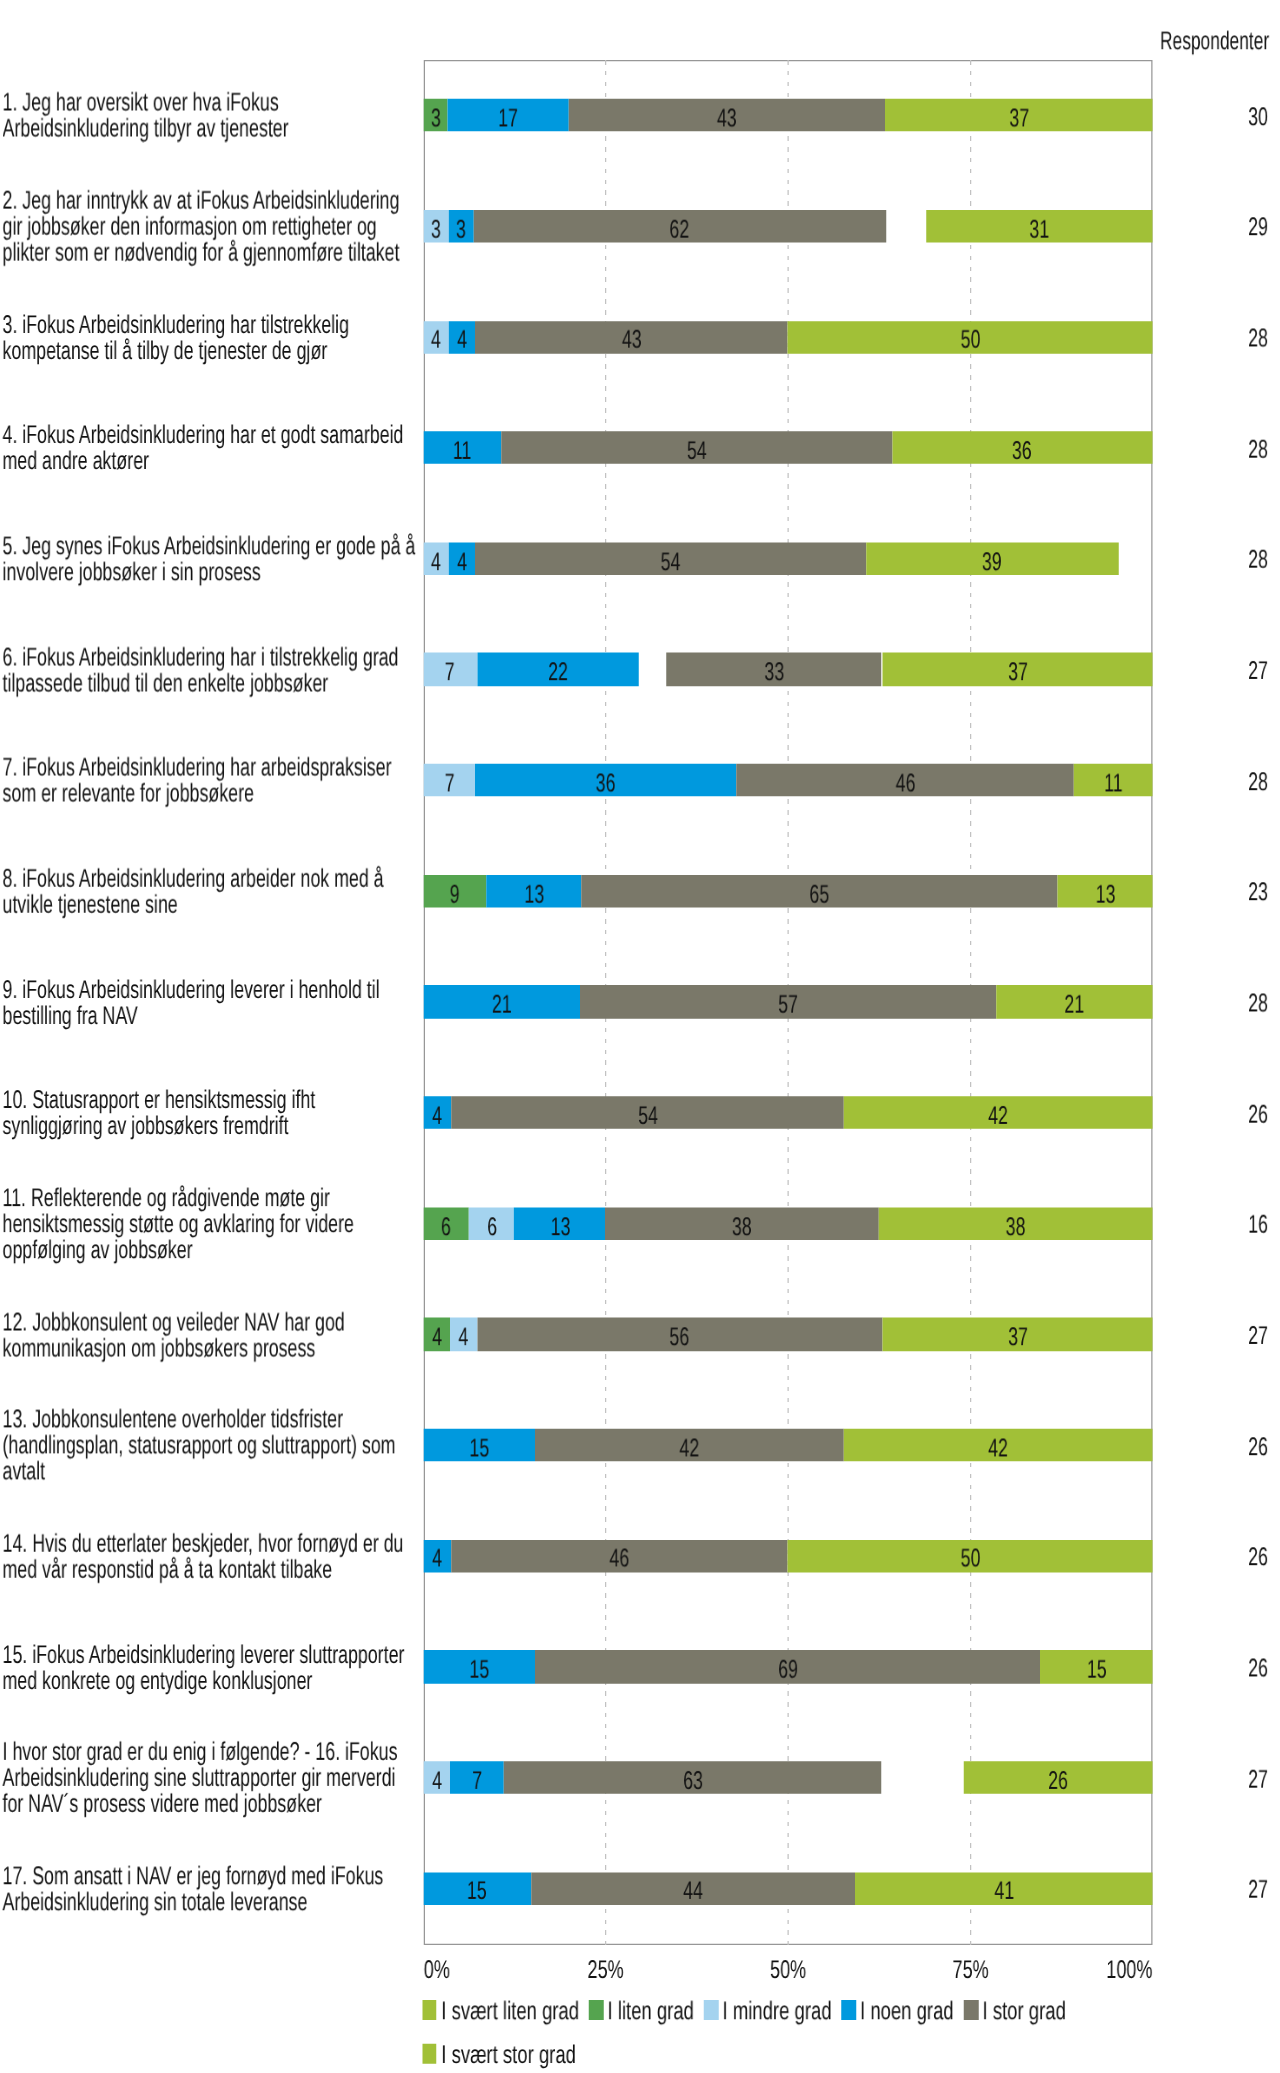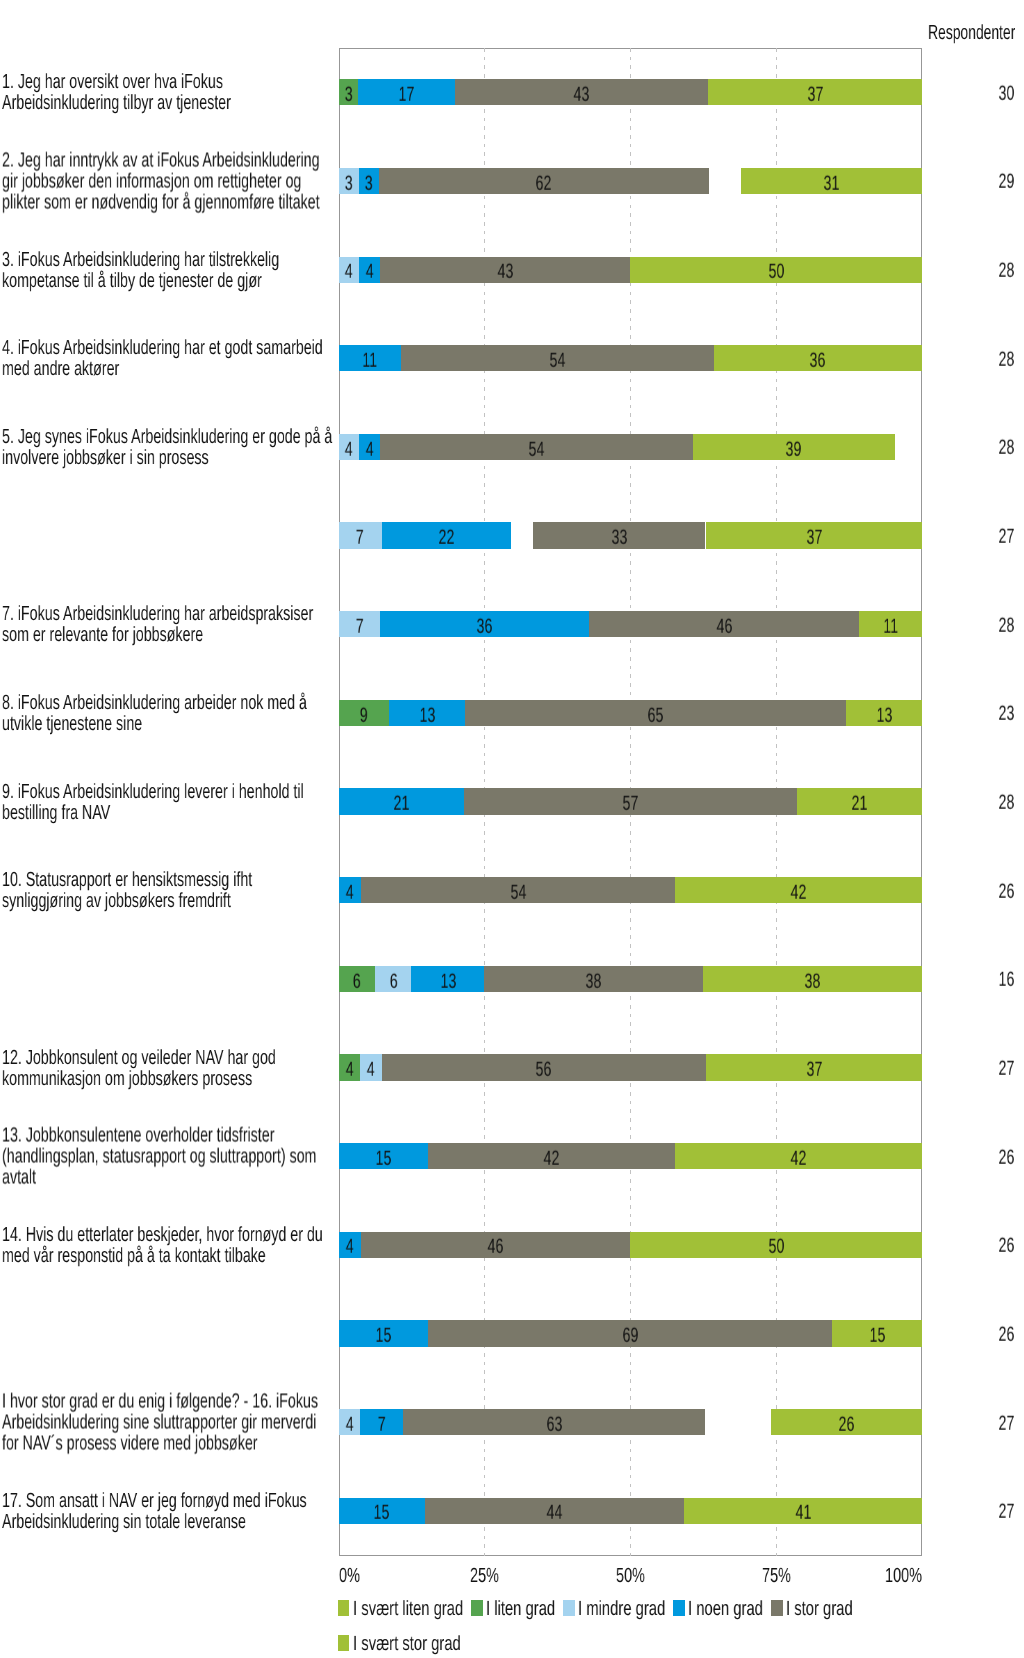--- a/index.html
+++ b/index.html
@@ -271,27 +271,30 @@
       </div>
       <div class="seg" style="left:684.28px;width:237.72px;background:#a1c037">
         <span class="segv"><span class="sq">41</span></span>
       </div>
     </div>
   <div class="catlabel" style="top:92.33px"><span class="lbl">1. Jeg har oversikt over hva iFokus Arbeidsinkludering tilbyr av tjenester</span></div>
   <div class="catlabel" style="top:180.99px"><span class="lbl">2. Jeg har inntrykk av at iFokus Arbeidsinkludering gir jobbsøker den informasjon om rettigheter og plikter som er nødvendig for å gjennomføre tiltaket</span></div>
   <div class="catlabel" style="top:269.65px"><span class="lbl">3. iFokus Arbeidsinkludering har tilstrekkelig kompetanse til å tilby de tjenester de gjør</span></div>
   <div class="catlabel" style="top:358.31px"><span class="lbl">4. iFokus Arbeidsinkludering har et godt samarbeid med andre aktører</span></div>
   <div class="catlabel" style="top:446.96px"><span class="lbl">5. Jeg synes iFokus Arbeidsinkludering er gode på å involvere jobbsøker i sin prosess</span></div>
+  <div class="catlabel" style="top:535.62px"><span class="lbl">6. iFokus Arbeidsinkludering har i tilstrekkelig grad tilpassede tilbud til den enkelte jobbsøker</span></div>
   <div class="catlabel" style="top:624.28px"><span class="lbl">7. iFokus Arbeidsinkludering har arbeidspraksiser som er relevante for jobbsøkere</span></div>
   <div class="catlabel" style="top:712.94px"><span class="lbl">8. iFokus Arbeidsinkludering arbeider nok med å utvikle tjenestene sine</span></div>
   <div class="catlabel" style="top:801.60px"><span class="lbl">9. iFokus Arbeidsinkludering leverer i henhold til bestilling fra NAV</span></div>
   <div class="catlabel" style="top:890.26px"><span class="lbl">10. Statusrapport er hensiktsmessig ifht synliggjøring av jobbsøkers fremdrift</span></div>
+  <div class="catlabel" style="top:978.92px"><span class="lbl">11. Reflekterende og rådgivende møte gir hensiktsmessig støtte og avklaring for videre oppfølging av jobbsøker</span></div>
   <div class="catlabel" style="top:1067.58px"><span class="lbl">12. Jobbkonsulent og veileder NAV har god kommunikasjon om jobbsøkers prosess</span></div>
   <div class="catlabel" style="top:1156.24px"><span class="lbl">13. Jobbkonsulentene overholder tidsfrister (handlingsplan, statusrapport og sluttrapport) som avtalt</span></div>
   <div class="catlabel" style="top:1244.89px"><span class="lbl">14. Hvis du etterlater beskjeder, hvor fornøyd er du med vår responstid på å ta kontakt tilbake</span></div>
+  <div class="catlabel" style="top:1333.55px"><span class="lbl">15. iFokus Arbeidsinkludering leverer sluttrapporter med konkrete og entydige konklusjoner</span></div>
   <div class="catlabel" style="top:1422.21px"><span class="lbl">I hvor stor grad er du enig i følgende? - 16. iFokus Arbeidsinkludering sine sluttrapporter gir merverdi for NAV´s prosess videre med jobbsøker</span></div>
   <div class="catlabel" style="top:1510.87px"><span class="lbl">17. Som ansatt i NAV er jeg fornøyd med iFokus Arbeidsinkludering sin totale leveranse</span></div>
   <div class="respval" style="top:92.33px"><span class="rq">30</span></div>
   <div class="respval" style="top:180.99px"><span class="rq">29</span></div>
   <div class="respval" style="top:269.65px"><span class="rq">28</span></div>
   <div class="respval" style="top:358.31px"><span class="rq">28</span></div>
   <div class="respval" style="top:446.96px"><span class="rq">28</span></div>
   <div class="respval" style="top:535.62px"><span class="rq">27</span></div>
   <div class="respval" style="top:624.28px"><span class="rq">28</span></div>
   <div class="respval" style="top:712.94px"><span class="rq">23</span></div>

